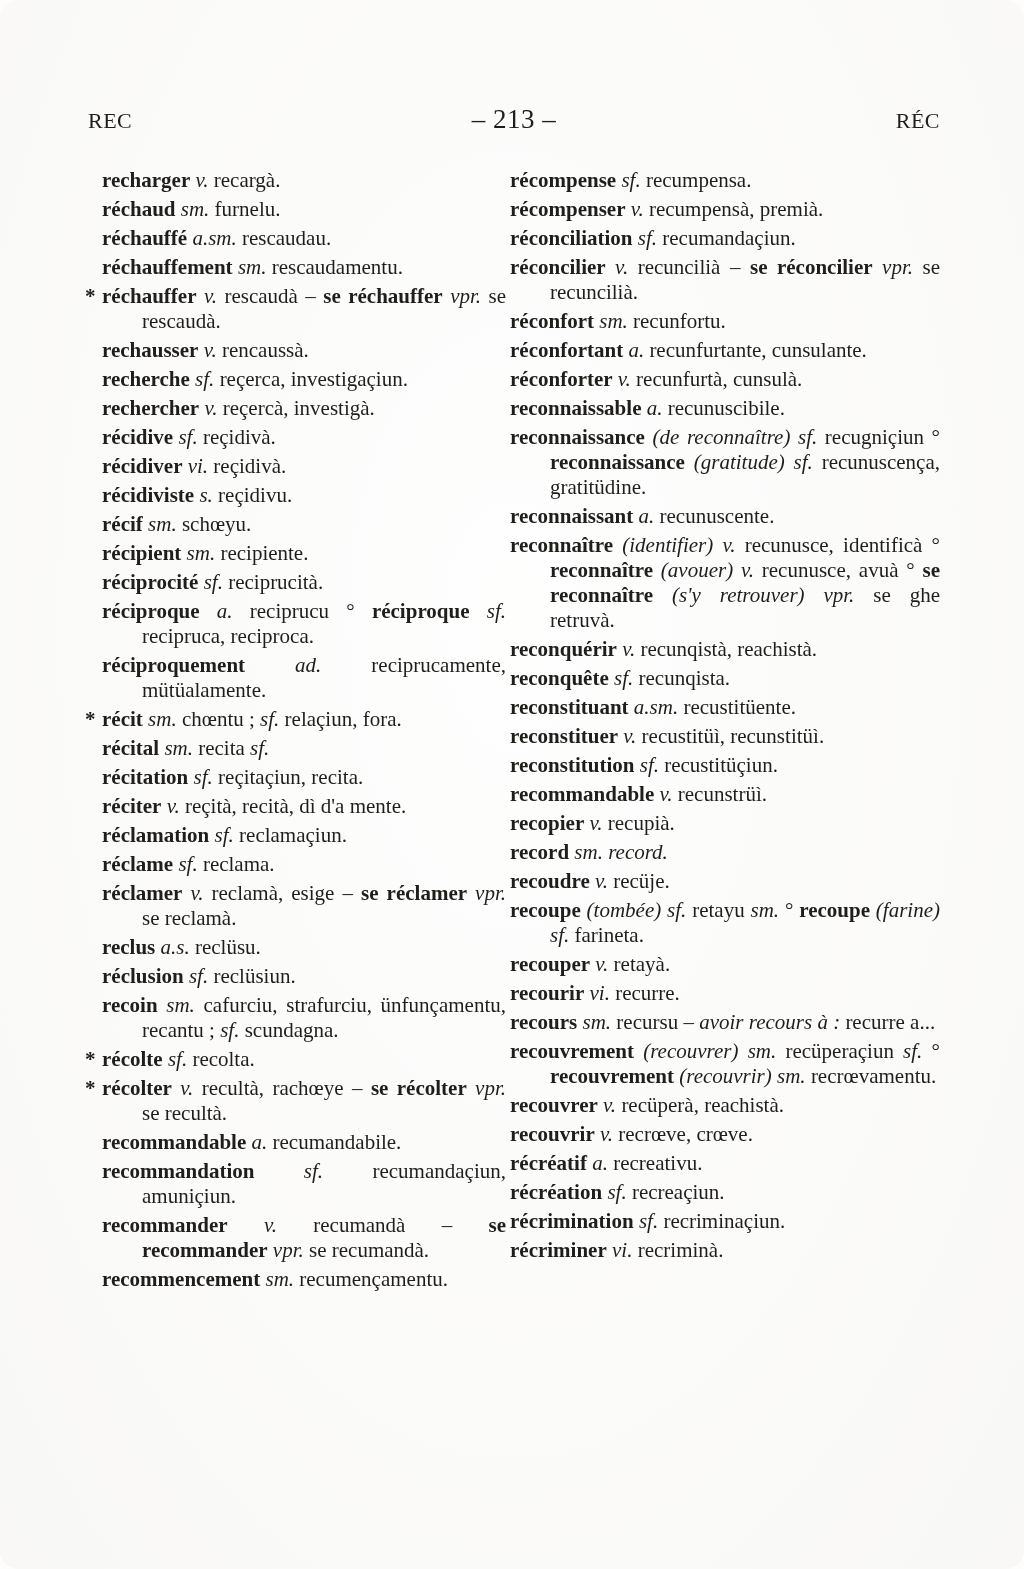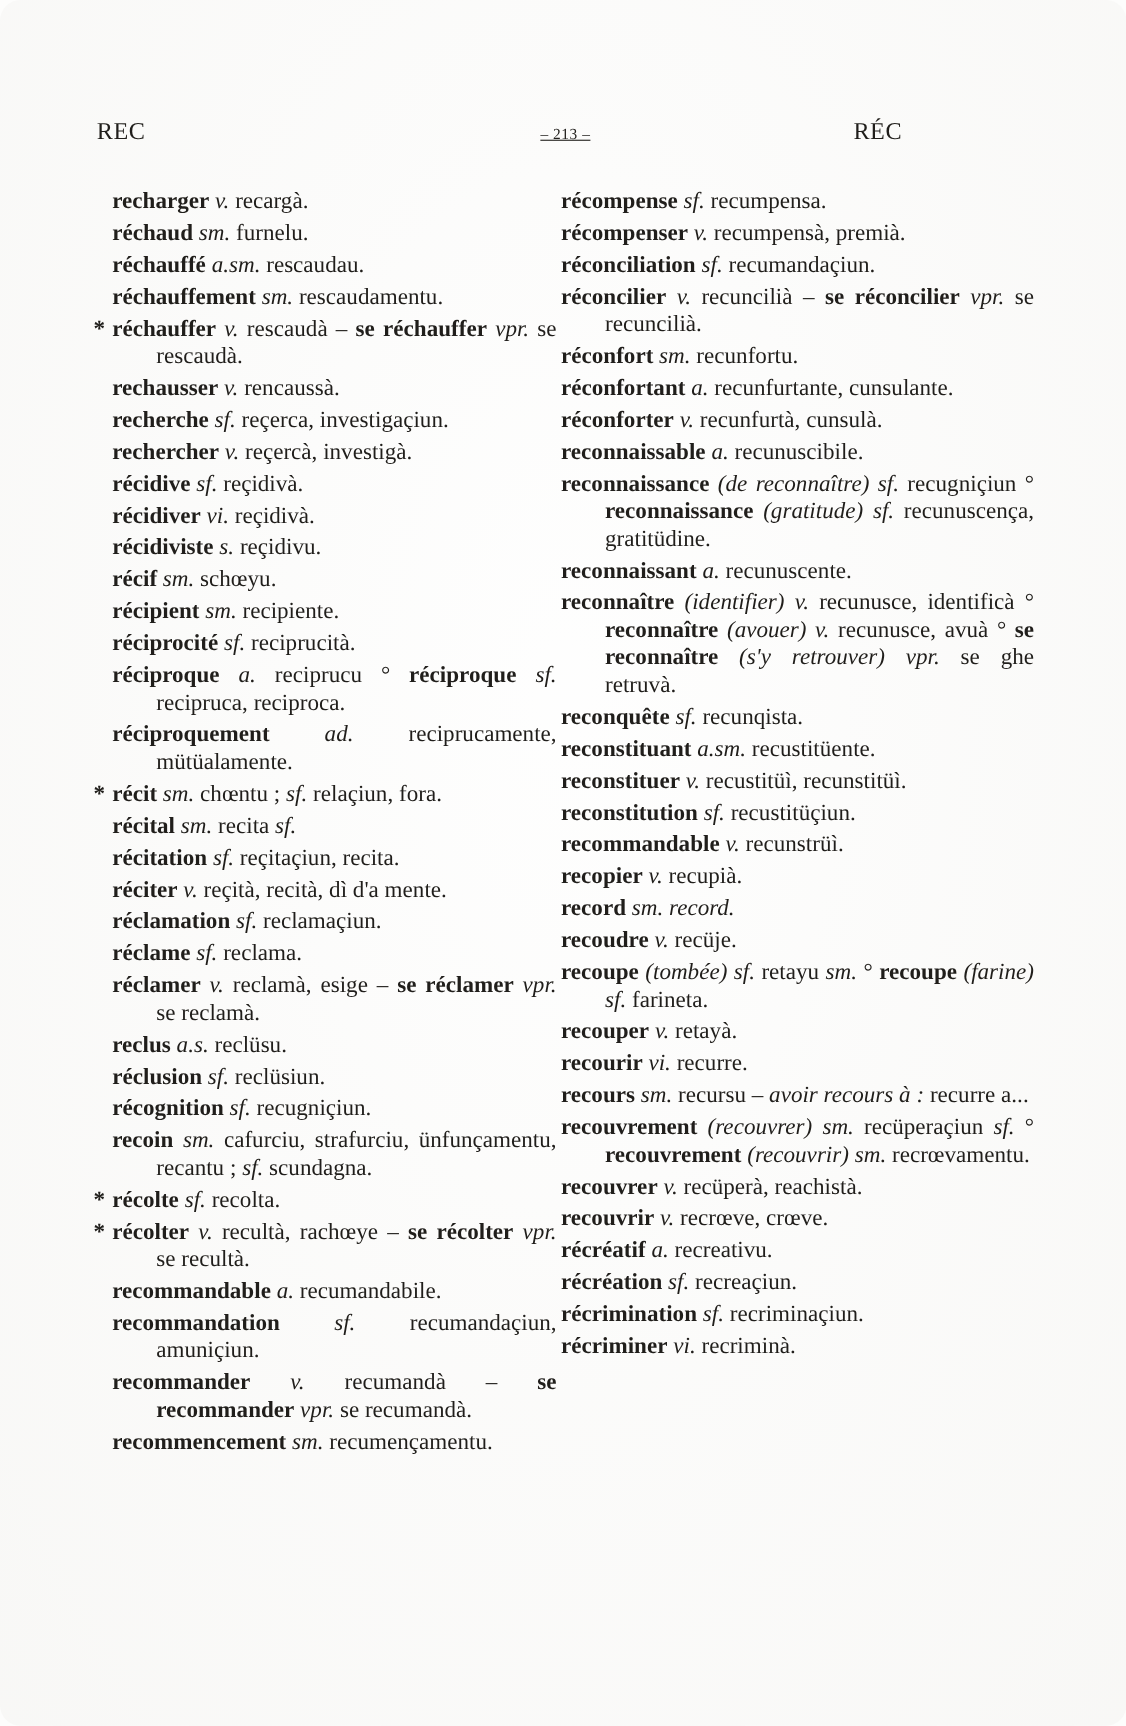--- a/index.html
+++ b/index.html
@@ -26,22 +26,22 @@
   }
   .page-header {
     display: flex;
     align-items: baseline;
     font-size: 22px;
     line-height: 26px;
     margin: 0 0 34px -14px;
     letter-spacing: 0.5px;
   }
   .page-header .hl { flex: 1; text-align: left; }
-  .page-header .hc { flex: 1; text-align: center; font-size: 14px; text-decoration: underline; }
-  .page-header .hr { flex: 1; text-align: center; font-family: Liberation Serif, serif; }
+  .page-header .hc { flex: 1; text-align: center; font-size: 27px; }
+  .page-header .hr { flex: 1; text-align: right; font-family: Liberation Serif, serif; }
   .columns {
     display: flex;
     gap: 4px;
   }
   .column { min-width: 0; }
   .col-left { width: 404px; flex: none; }
   .col-right { flex: 1; }
   p.entry {
     margin: 0 0 4px 0;
     padding-left: 40px;
@@ -91,41 +91,41 @@
         <p class="entry"><span class="hw">réciproquement</span><span class="pos"> ad.</span><span class="tr"> reciprucamente, mütüalamente.</span></p>
         <p class="entry"><span class="star">*</span><span class="hw">récit</span><span class="pos"> sm.</span><span class="tr"> chœntu ; </span><span class="pos">sf.</span><span class="tr"> relaçiun, fora.</span></p>
         <p class="entry"><span class="hw">récital</span><span class="pos"> sm.</span><span class="tr"> recita </span><span class="pos">sf.</span></p>
         <p class="entry"><span class="hw">récitation</span><span class="pos"> sf.</span><span class="tr"> reçitaçiun, recita.</span></p>
         <p class="entry"><span class="hw">réciter</span><span class="pos"> v.</span><span class="tr"> reçità, recità, dì d'a mente.</span></p>
         <p class="entry"><span class="hw">réclamation</span><span class="pos"> sf.</span><span class="tr"> reclamaçiun.</span></p>
         <p class="entry"><span class="hw">réclame</span><span class="pos"> sf.</span><span class="tr"> reclama.</span></p>
         <p class="entry"><span class="hw">réclamer</span><span class="pos"> v.</span><span class="tr"> reclamà, esige – </span><span class="hw">se réclamer</span><span class="pos"> vpr.</span><span class="tr"> se reclamà.</span></p>
         <p class="entry"><span class="hw">reclus</span><span class="pos"> a.s.</span><span class="tr"> reclüsu.</span></p>
         <p class="entry"><span class="hw">réclusion</span><span class="pos"> sf.</span><span class="tr"> reclüsiun.</span></p>
-        <p class="entry"><span class="hw">récognition</span><span class="pos"> sf.</span><span class="tr"> recugniçiun.</span></p>
         <p class="entry"><span class="hw">recoin</span><span class="pos"> sm.</span><span class="tr"> cafurciu, strafurciu, ünfunçamentu, recantu ; </span><span class="pos">sf.</span><span class="tr"> scundagna.</span></p>
         <p class="entry"><span class="star">*</span><span class="hw">récolte</span><span class="pos"> sf.</span><span class="tr"> recolta.</span></p>
         <p class="entry"><span class="star">*</span><span class="hw">récolter</span><span class="pos"> v.</span><span class="tr"> recultà, rachœye – </span><span class="hw">se récolter</span><span class="pos"> vpr.</span><span class="tr"> se recultà.</span></p>
         <p class="entry"><span class="hw">recommandable</span><span class="pos"> a.</span><span class="tr"> recumandabile.</span></p>
         <p class="entry"><span class="hw">recommandation</span><span class="pos"> sf.</span><span class="tr"> recumandaçiun, amuniçiun.</span></p>
         <p class="entry"><span class="hw">recommander</span><span class="pos"> v.</span><span class="tr"> recumandà – </span><span class="hw">se recommander</span><span class="pos"> vpr.</span><span class="tr"> se recumandà.</span></p>
         <p class="entry"><span class="hw">recommencement</span><span class="pos"> sm.</span><span class="tr"> recumençamentu.</span></p>
       </section>
     <section class="column col-right" id="col-1">
         <p class="entry"><span class="hw">récompense</span><span class="pos"> sf.</span><span class="tr"> recumpensa.</span></p>
         <p class="entry"><span class="hw">récompenser</span><span class="pos"> v.</span><span class="tr"> recumpensà, premià.</span></p>
         <p class="entry"><span class="hw">réconciliation</span><span class="pos"> sf.</span><span class="tr"> recumandaçiun.</span></p>
         <p class="entry"><span class="hw">réconcilier</span><span class="pos"> v.</span><span class="tr"> recuncilià – </span><span class="hw">se réconcilier</span><span class="pos"> vpr.</span><span class="tr"> se recuncilià.</span></p>
         <p class="entry"><span class="hw">réconfort</span><span class="pos"> sm.</span><span class="tr"> recunfortu.</span></p>
         <p class="entry"><span class="hw">réconfortant</span><span class="pos"> a.</span><span class="tr"> recunfurtante, cunsulante.</span></p>
         <p class="entry"><span class="hw">réconforter</span><span class="pos"> v.</span><span class="tr"> recunfurtà, cunsulà.</span></p>
         <p class="entry"><span class="hw">reconnaissable</span><span class="pos"> a.</span><span class="tr"> recunuscibile.</span></p>
         <p class="entry"><span class="hw">reconnaissance</span><span class="pos"> (de reconnaître) sf.</span><span class="tr"> recugniçiun ° </span><span class="hw">reconnaissance</span><span class="pos"> (gratitude) sf.</span><span class="tr"> recunuscença, gratitüdine.</span></p>
         <p class="entry"><span class="hw">reconnaissant</span><span class="pos"> a.</span><span class="tr"> recunuscente.</span></p>
         <p class="entry"><span class="hw">reconnaître</span><span class="pos"> (identifier) v.</span><span class="tr"> recunusce, identificà ° </span><span class="hw">reconnaître</span><span class="pos"> (avouer) v.</span><span class="tr"> recunusce, avuà ° </span><span class="hw">se reconnaître</span><span class="pos"> (s'y retrouver) vpr.</span><span class="tr"> se ghe retruvà.</span></p>
+        <p class="entry"><span class="hw">reconquérir</span><span class="pos"> v.</span><span class="tr"> recunqistà, reachistà.</span></p>
         <p class="entry"><span class="hw">reconquête</span><span class="pos"> sf.</span><span class="tr"> recunqista.</span></p>
         <p class="entry"><span class="hw">reconstituant</span><span class="pos"> a.sm.</span><span class="tr"> recustitüente.</span></p>
         <p class="entry"><span class="hw">reconstituer</span><span class="pos"> v.</span><span class="tr"> recustitüì, recunstitüì.</span></p>
         <p class="entry"><span class="hw">reconstitution</span><span class="pos"> sf.</span><span class="tr"> recustitüçiun.</span></p>
         <p class="entry"><span class="hw">recommandable</span><span class="pos"> v.</span><span class="tr"> recunstrüì.</span></p>
         <p class="entry"><span class="hw">recopier</span><span class="pos"> v.</span><span class="tr"> recupià.</span></p>
         <p class="entry"><span class="hw">record</span><span class="pos"> sm. record.</span></p>
         <p class="entry"><span class="hw">recoudre</span><span class="pos"> v.</span><span class="tr"> recüje.</span></p>
         <p class="entry"><span class="hw">recoupe</span><span class="pos"> (tombée) sf.</span><span class="tr"> retayu </span><span class="pos">sm.</span><span class="tr"> ° </span><span class="hw">recoupe</span><span class="pos"> (farine) sf.</span><span class="tr"> farineta.</span></p>
         <p class="entry"><span class="hw">recouper</span><span class="pos"> v.</span><span class="tr"> retayà.</span></p>

